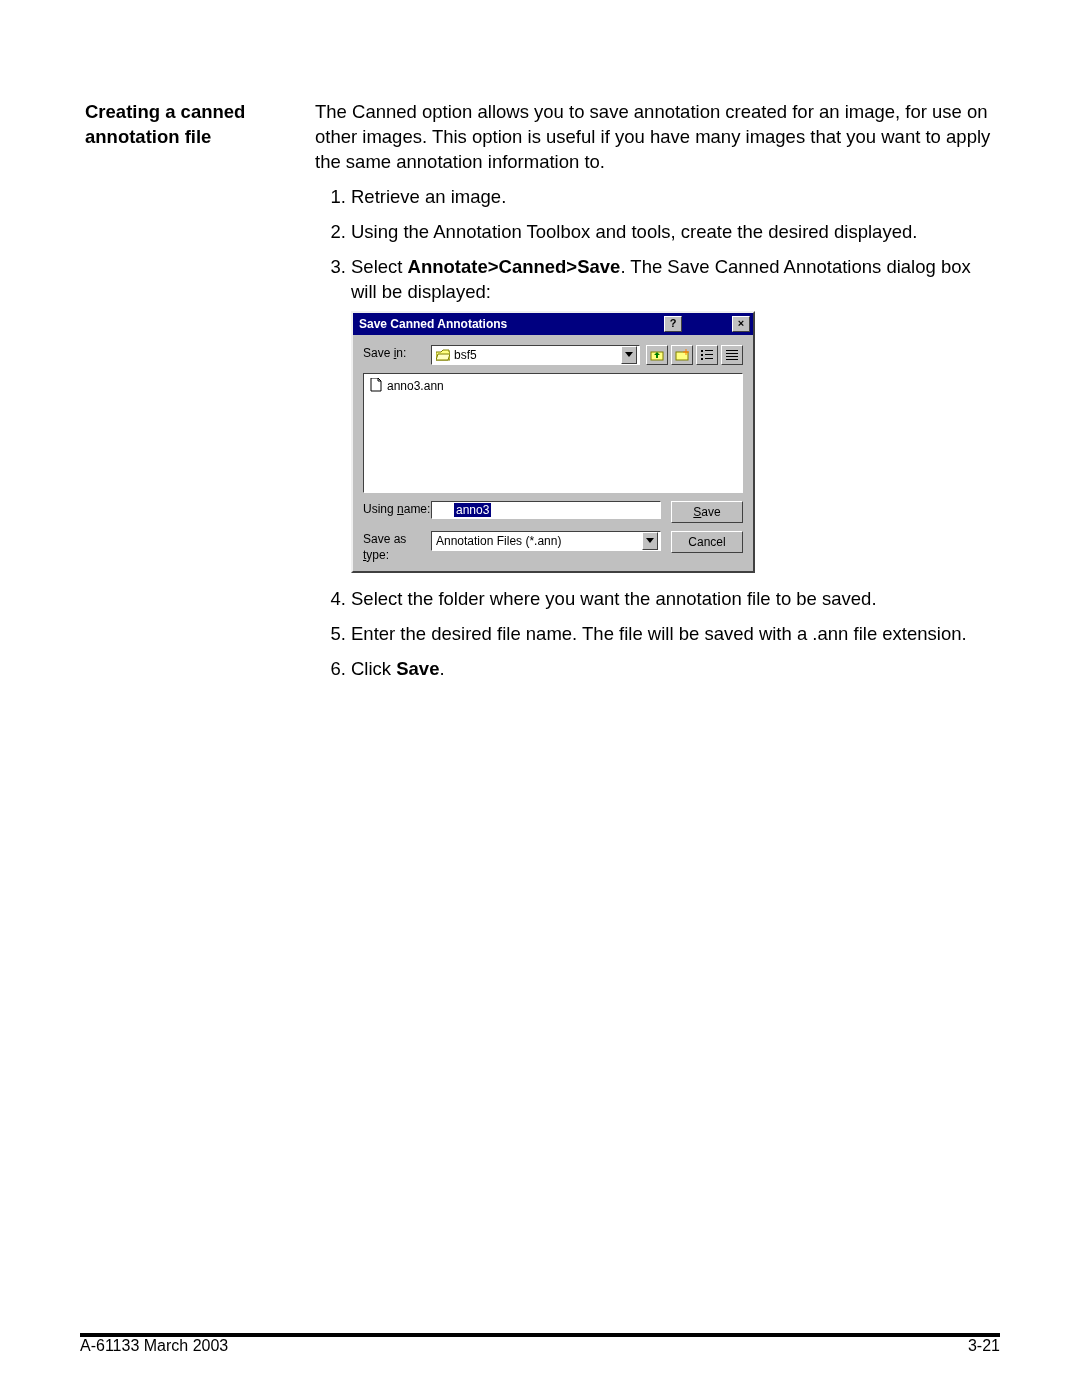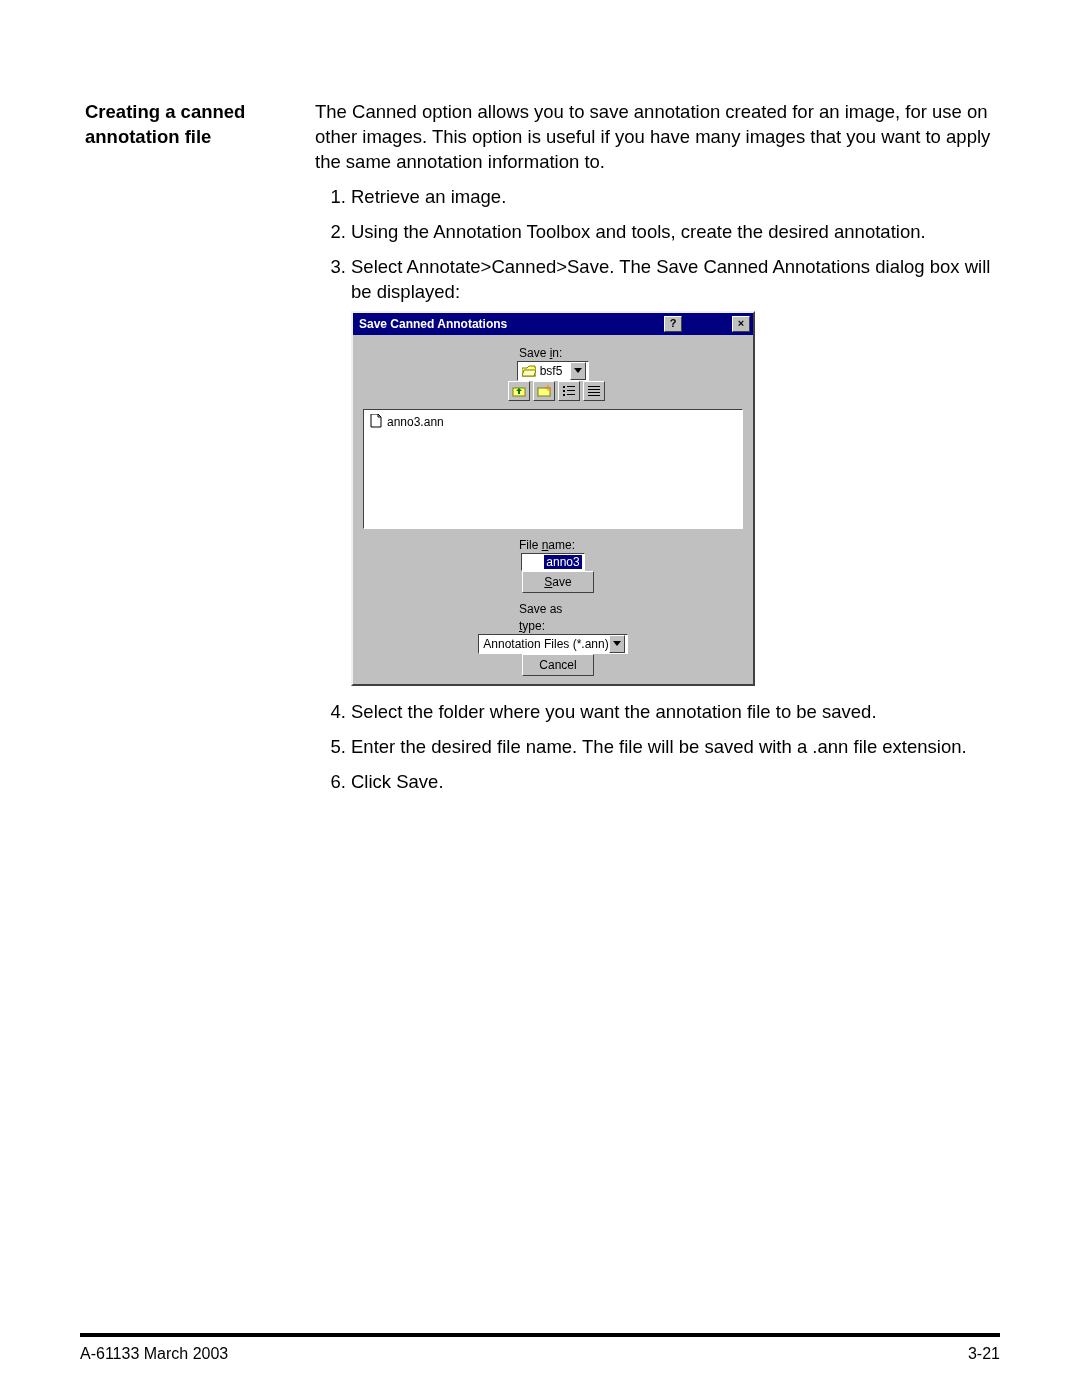--- a/index.html
+++ b/index.html
@@ -30,21 +30,21 @@
   .body {
     flex: 1;
     line-height: 1.35;
   }
   .body p { margin: 0 0 10px 0; }
   ol.steps {
     margin: 8px 0 0 0;
     padding-left: 36px;
   }
   ol.steps > li { margin-bottom: 10px; }
-  .bold { font-weight: normal; }
+  .bold { font-weight: bold; }
 
   
   .dialog-wrap { margin: 6px 0 14px 0; }
   .dialog {
     width: 400px;
     background: #c0c0c0;
     border-top: 2px solid #f0f0f0;
     border-left: 2px solid #f0f0f0;
     border-right: 2px solid #404040;
     border-bottom: 2px solid #404040;
@@ -71,21 +71,21 @@
     border-bottom: 1px solid #404040;
     margin-left: 2px;
     color: #000;
     font-weight: bold;
     font-size: 11px;
     line-height: 12px;
     text-align: center;
   }
 
   .dlg-body { padding: 10px 10px 8px 10px; }
-  .row { display: flex; align-items: center; margin-bottom: 8px; flex-direction: column; }
+  .row { display: flex; align-items: flex-start; margin-bottom: 8px; }
   .lbl { width: 68px; }
   .underline { text-decoration: underline; }
 
   .sunken {
     background: #fff;
     border-top: 1px solid #404040;
     border-left: 1px solid #404040;
     border-right: 1px solid #fff;
     border-bottom: 1px solid #fff;
     box-sizing: border-box;
@@ -142,36 +142,36 @@
   svg { display: block; }
 
   
   .rule {
     position: absolute;
     left: 80px; right: 80px; bottom: 60px;
     border-top: 4px solid #000;
   }
   .footer {
     position: absolute;
-    left: 80px; right: 80px; bottom: 34px;
+    left: 80px; right: 80px; bottom: 42px;
     display: flex; justify-content: space-between;
     font-size: 16px;
   }
 </style>
 </head>
 <body>
 
 <div class="page">
   <div class="columns">
     <div class="side-heading">Creating a canned annotation file</div>
     <div class="body">
       <p>The Canned option allows you to save annotation created for an image, for use on other images. This option is useful if you have many images that you want to apply the same annotation information to.</p>
       <ol class="steps">
         <li>Retrieve an image.</li>
-        <li>Using the Annotation Toolbox and tools, create the desired annotation.</li>
+        <li>Using the Annotation Toolbox and tools, create the desired displayed.</li>
         <li>
           <span>Select </span><span class="bold">Annotate&gt;Canned&gt;Save</span><span>.  The Save Canned Annotations dialog box will be displayed:</span>
 
           
           <div class="dialog-wrap">
             <div class="dialog">
               <div class="titlebar">
                 <span class="title">Save Canned Annotations</span>
                 <div class="tbtn">?</div>
                 <div class="tbtn">×</div>
@@ -250,21 +250,21 @@
                           <polygon points="1,0 8,0 11,3 11,13 1,13" fill="#fff" stroke="#000"></polygon>
                           <polyline points="8,0 8,3 11,3" fill="none" stroke="#000"></polyline>
                         </svg>
                     </span>
                     <span>anno3.ann</span>
                   </div>
                 </div>
 
                 <div class="row" style="margin-top:8px;">
                   <div class="lbl">
-                    <span>File </span><span class="underline">n</span><span>ame:</span>
+                    <span>Using </span><span class="underline">n</span><span>ame:</span>
                   </div>
                   <div class="filename-input sunken">
                     <span class="sel">anno3</span>
                   </div>
                   <div class="btn raised">
                     <span><span class="underline">S</span><span>ave</span></span>
                   </div>
                 </div>
 
                 <div class="row" style="margin-bottom:0;">

